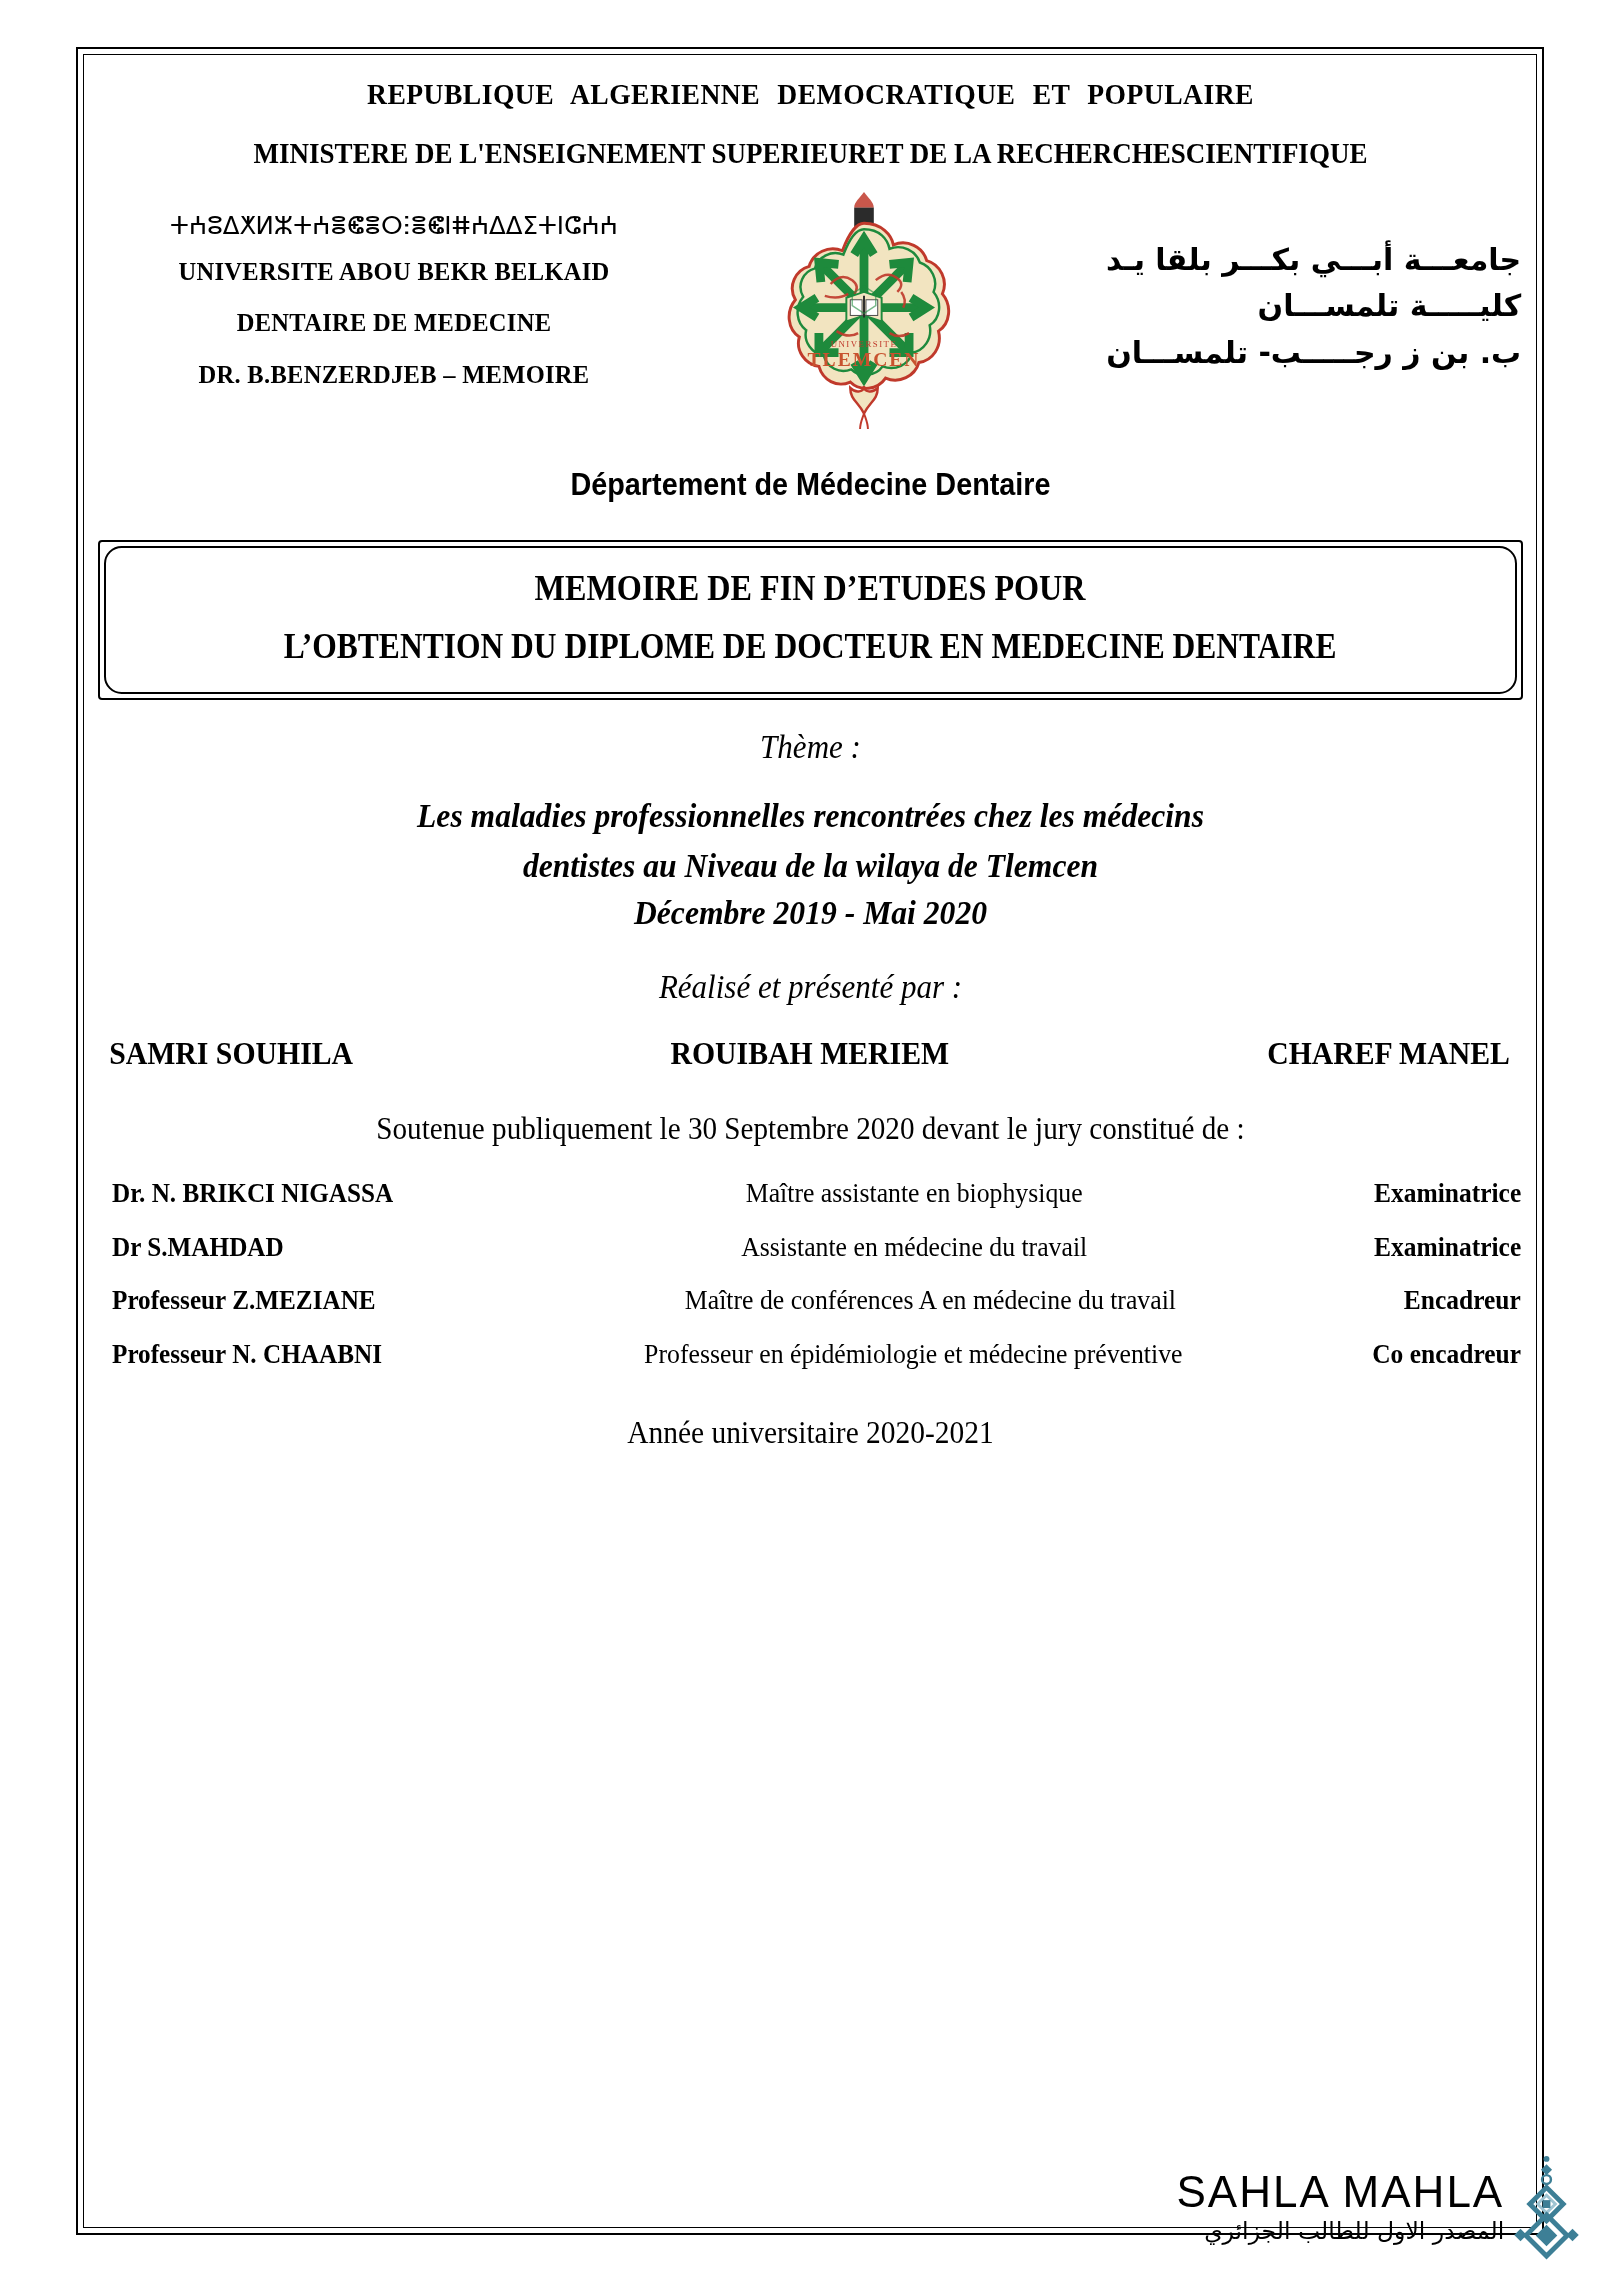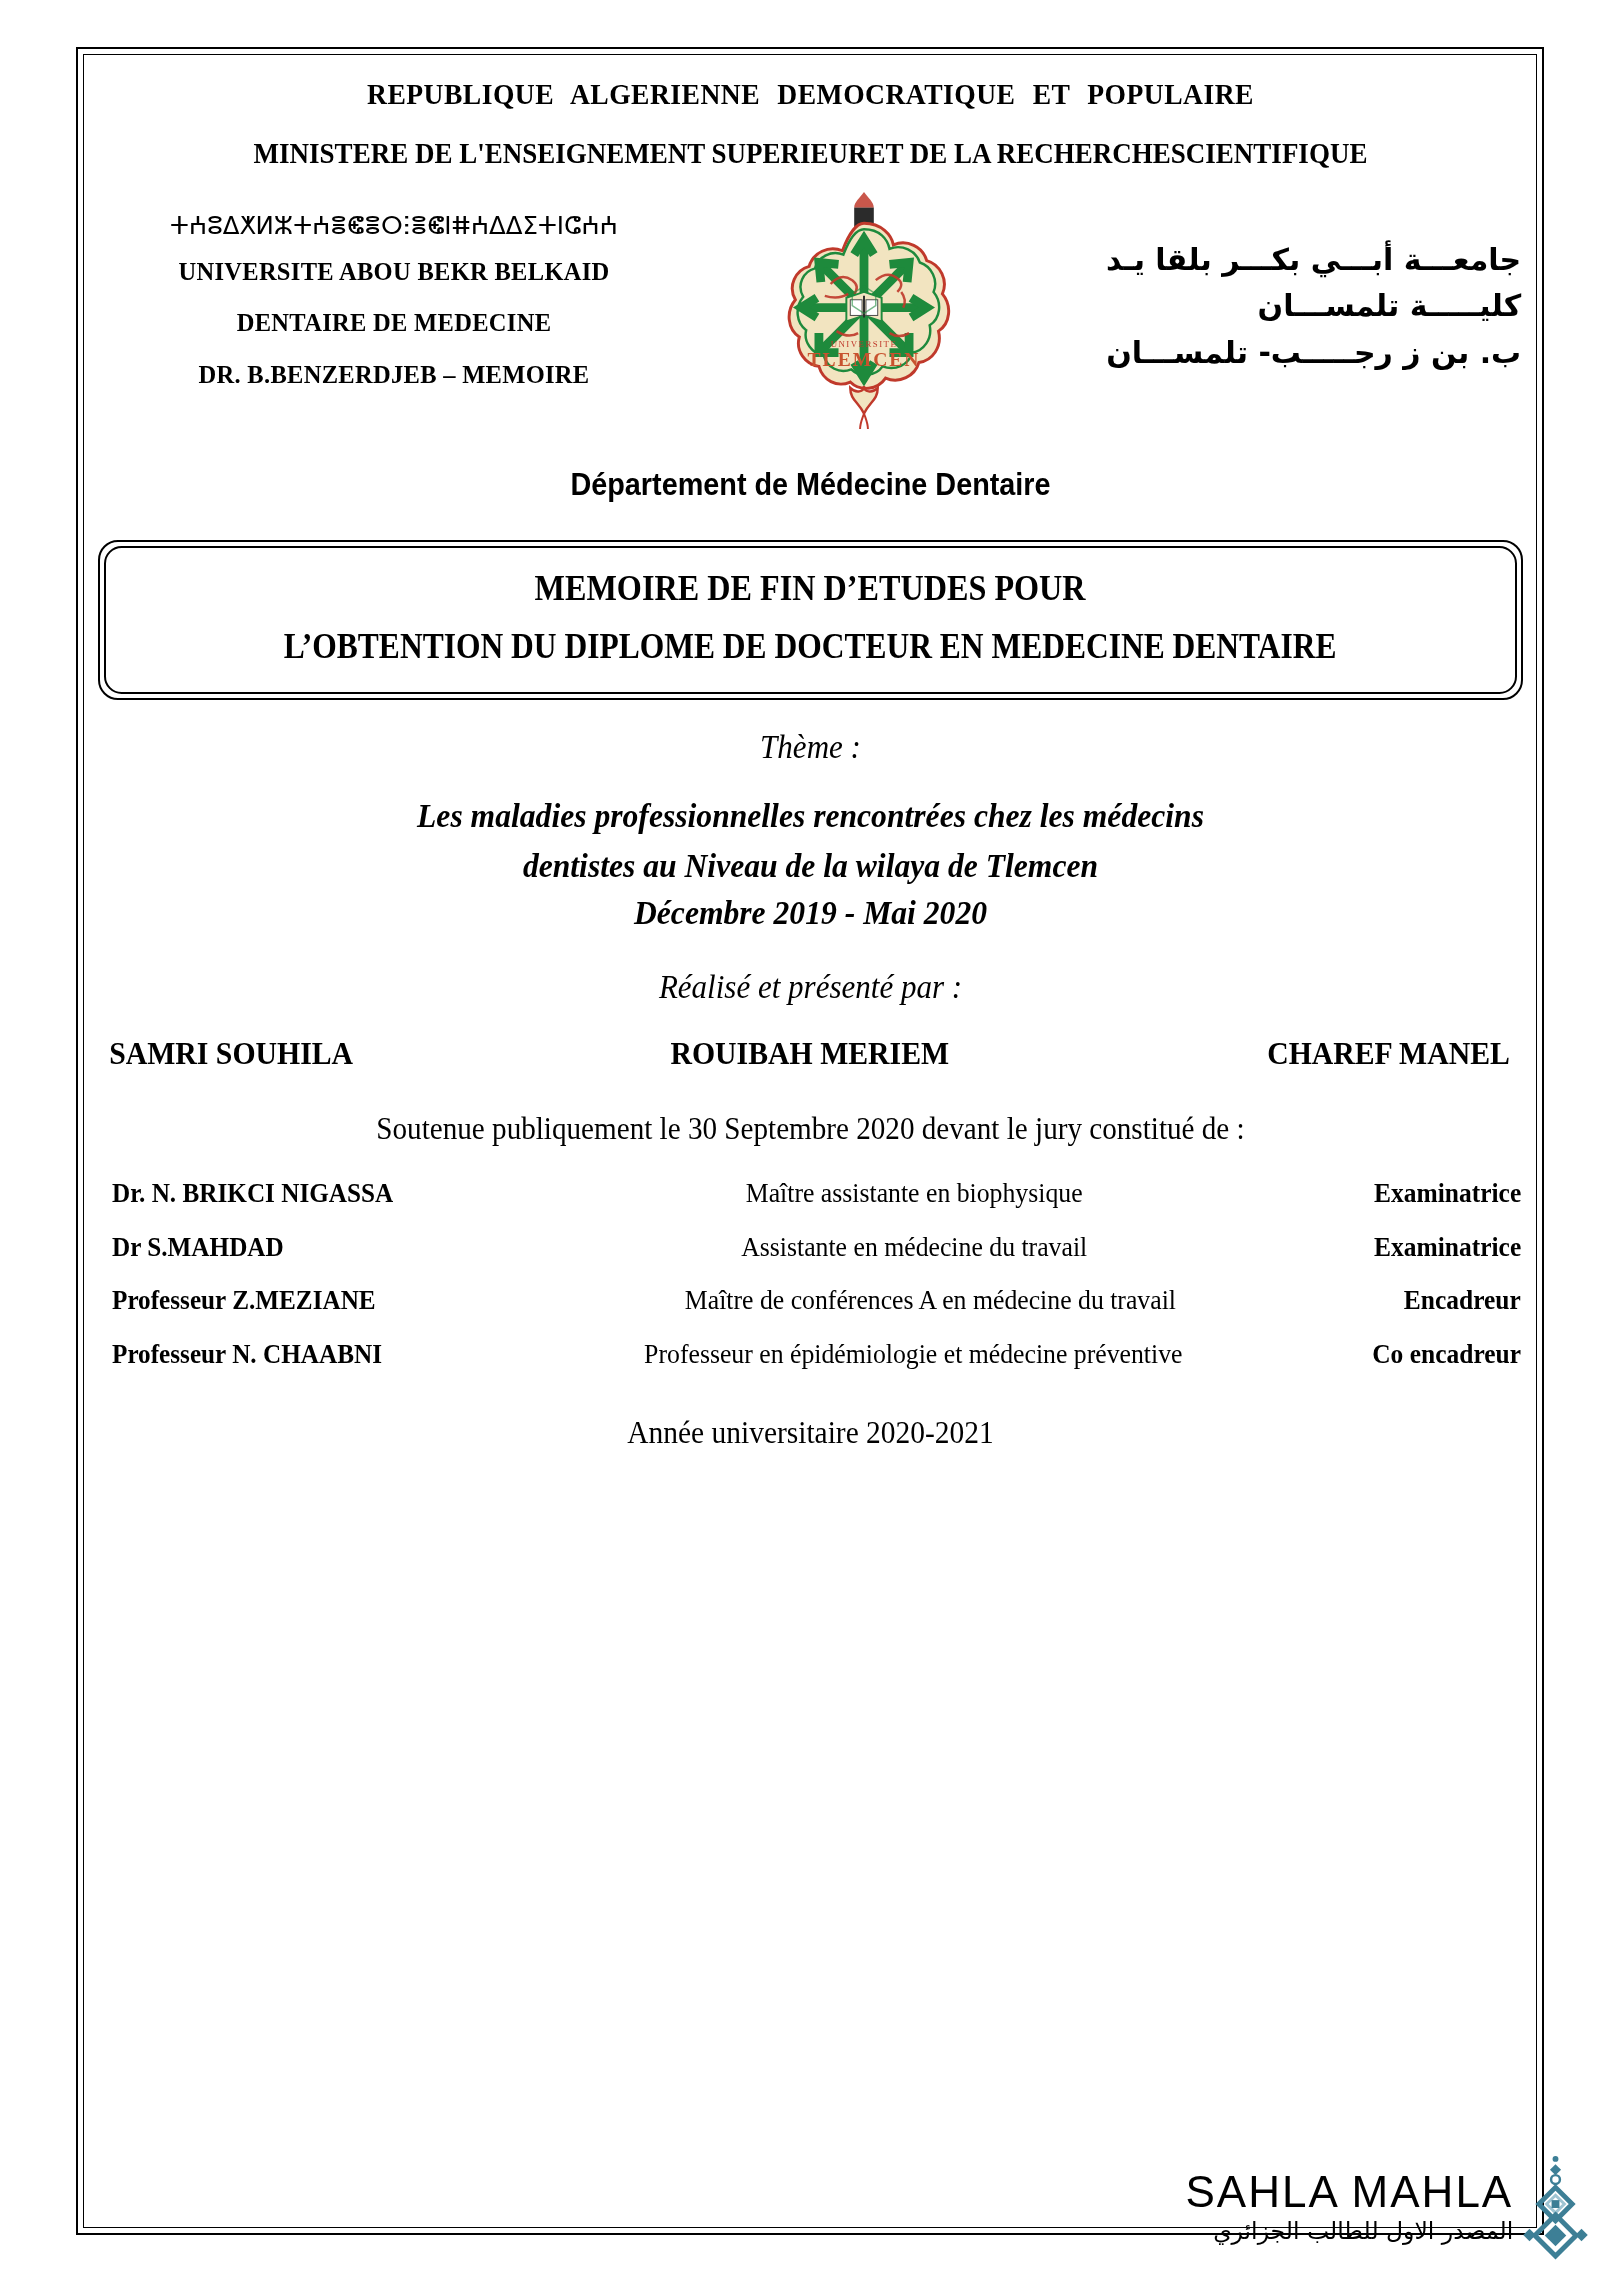--- a/index.html
+++ b/index.html
@@ -123,21 +123,21 @@
     font-weight: bold;
     font-size: 32px;
     transform: scaleX(0.90);
     margin-top: 9.8px;
   }
 
   
   .memoire-outer {
     margin: 37px 7.8px 0 7.8px;
     border: 2px solid #000;
-    border-radius: 20px;
+    border-radius: 4px;
     padding: 3.9px;
   }
   .memoire-inner {
     border: 2px solid #000;
     border-radius: 17.6px;
     padding: 21.6px 15.7px 25.5px 15.7px;
     text-align: center;
   }
   .memoire-l1 {
     font-weight: bold;
@@ -243,21 +243,21 @@
   .annee {
     text-align: center;
     font-size: 31px;
     margin-top: 45px;
     transform: scaleX(0.95);
   }
 
   
   #watermark {
     position: absolute;
-    right: 33px;
+    right: 42px;
     bottom: 33px;
     display: flex;
     align-items: center;
     gap: 9.8px;
   }
   .wm-text { text-align: right; }
   .wm-title {
     font-family: "Liberation Sans", sans-serif;
     font-size: 44px;
     letter-spacing: 2px;

